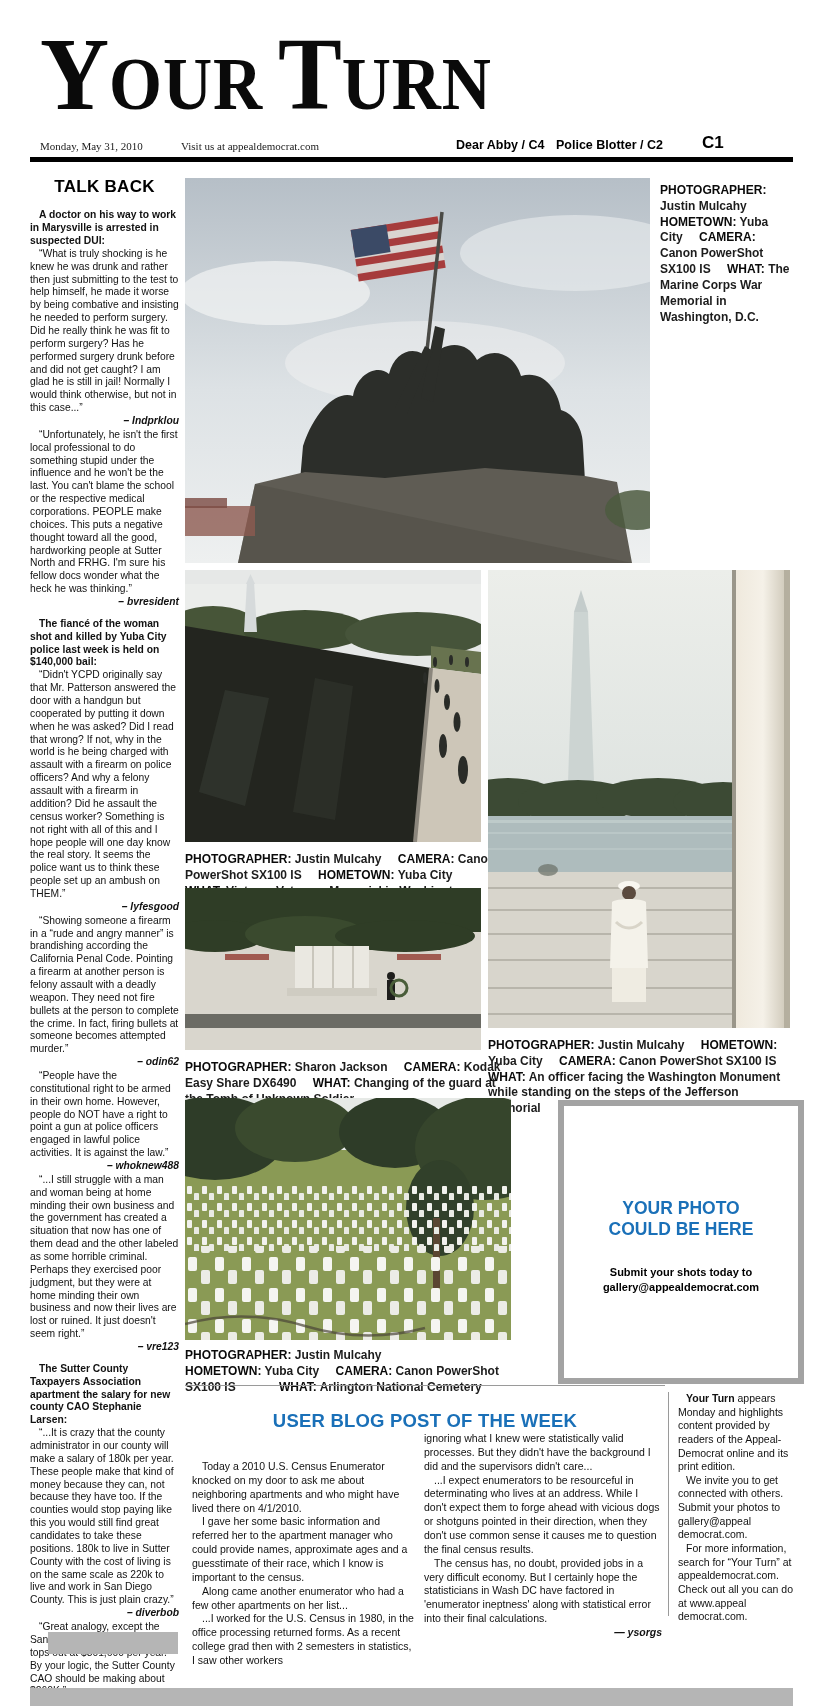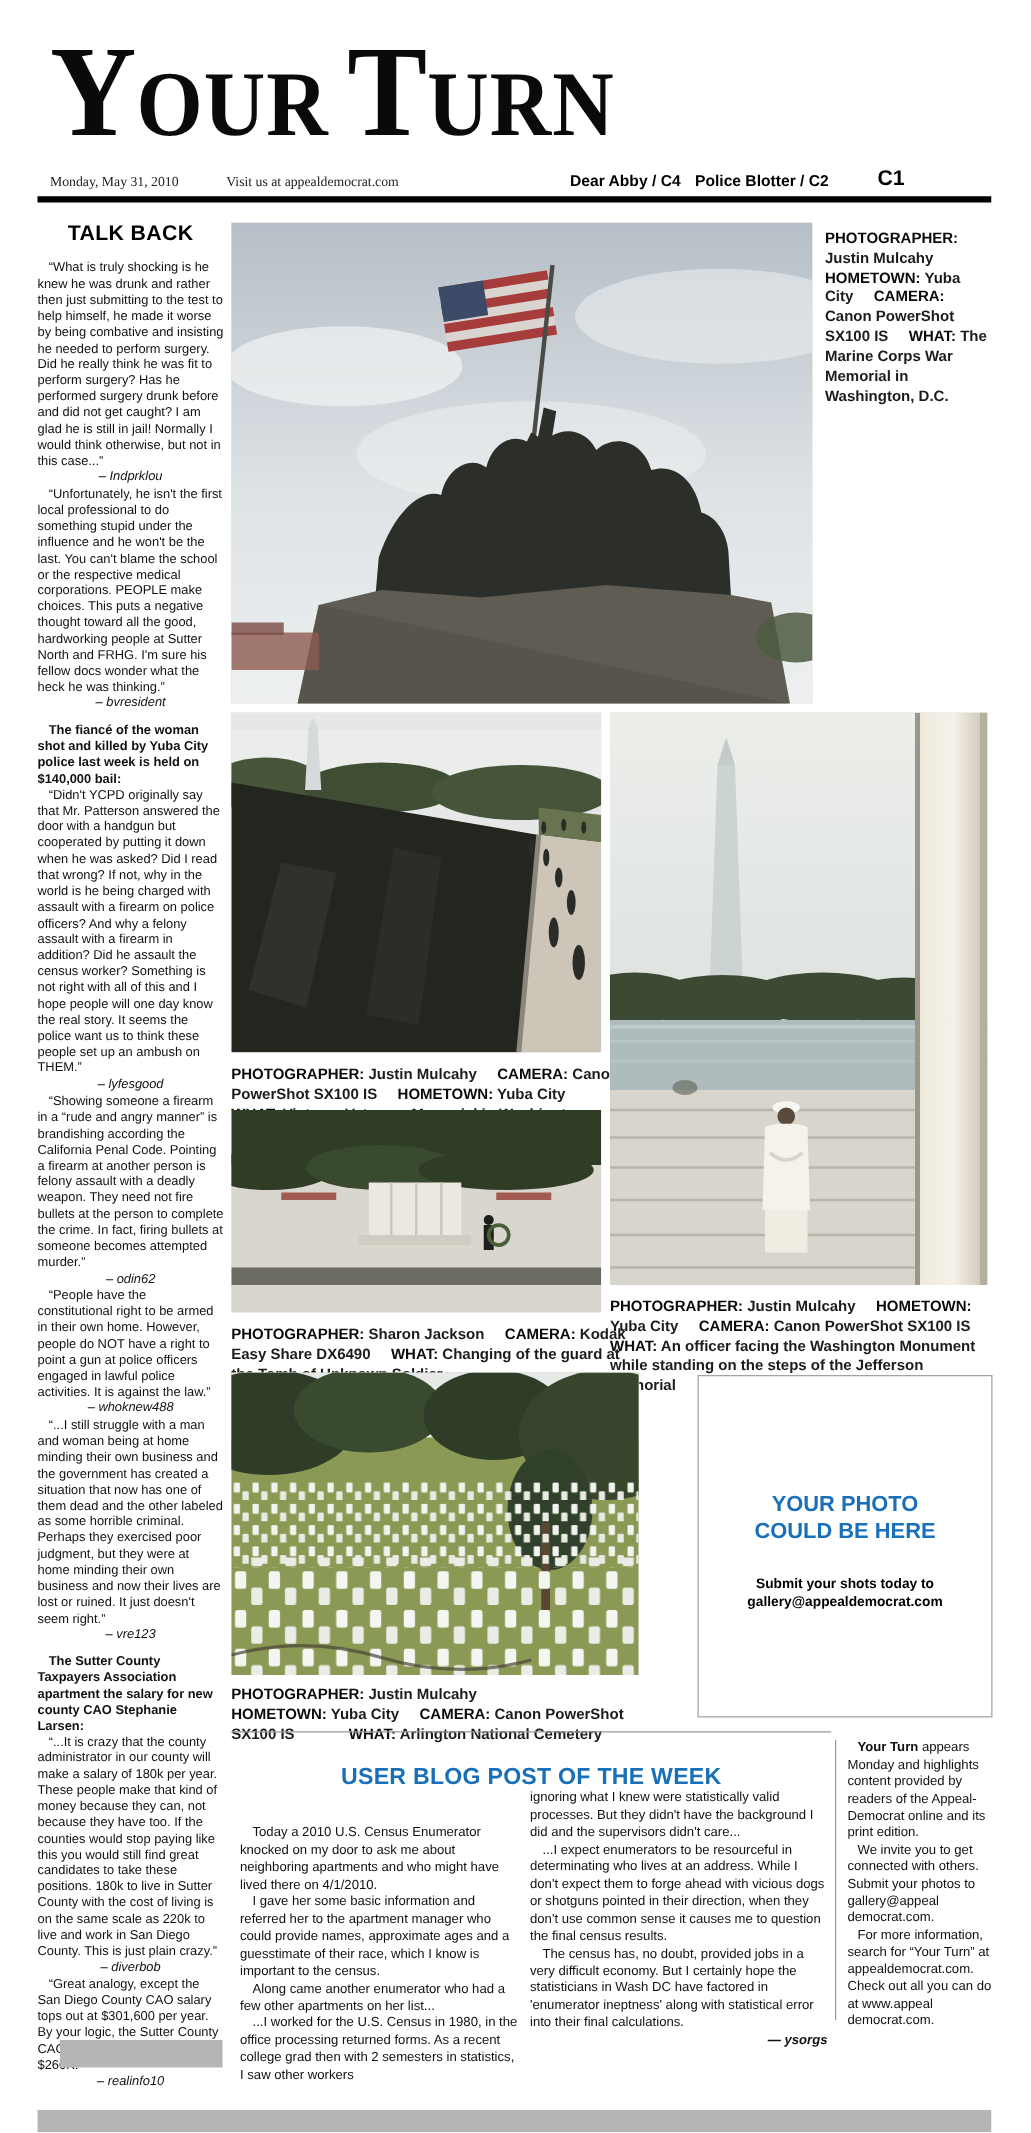--- a/index.html
+++ b/index.html
@@ -20,34 +20,34 @@
   .dl-serif{font-family:"Liberation Serif",serif;color:#222;}
   .dl-feature{font-weight:bold;font-size:12.5px;color:#000;}
   .dl-pagenum{font-weight:bold;font-size:17px;color:#000;}
   .thick-rule{position:absolute;left:30px;top:157px;width:763px;height:5px;background:#000;}
 
   
   .talkback{position:absolute;left:30px;top:176px;width:149px;font-size:10.3px;line-height:1.25;}
   .tb-head{color:#000000;font-weight:bold;font-size:17px;text-align:center;letter-spacing:.3px;margin:0 0 12px 0;}
   .tb-lead{font-weight:bold;margin:9px 0 0 0;text-indent:9px;}
   .tb-quote{margin:0;text-indent:9px;}
-  .tb-sig{margin:0 0 1px 0;text-align:center;font-weight:normal;font-style:italic;}
+  .tb-sig{margin:0 0 1px 0;text-align:right;font-weight:bold;font-style:italic;}
 
   
   .photo{position:absolute;overflow:hidden;background:#ddd;}
   .photo svg{display:block;width:100%;height:100%;}
 
   
   .cap{position:absolute;font-size:12px;line-height:1.32;font-weight:bold;color:#0a0a0a;}
   .cap .pair{margin-right:13px;}
   .cap .cl{font-weight:bold;}
   .cap .cv{font-weight:bold;color:#1c1c1c;}
 
   
-  .promo{position:absolute;left:558px;top:1100px;width:234px;height:272px;border:1px solid #a3a3a3;
+  .promo{position:absolute;left:558px;top:1100px;width:234px;height:272px;border:6px solid #a3a3a3;
          text-align:center;}
   .promo-head{margin-top:92px;color:#1a70b8;font-weight:bold;font-size:17.5px;line-height:1.18;}
   .promo-sub{margin-top:26px;font-weight:bold;font-size:11px;line-height:1.35;color:#000;}
 
   
   .blog-topline{position:absolute;left:185px;top:1385px;width:480px;height:1px;background:#9a9a9a;}
   .blog-head{position:absolute;left:185px;top:1395px;width:480px;text-align:center;
              color:#1a70b8;font-weight:bold;font-size:18.5px;letter-spacing:.2px;}
   .blog-from{position:absolute;left:192px;top:1426px;width:222px;font-weight:bold;font-size:10.5px;line-height:1.3;}
   .blog-col{position:absolute;font-size:10.5px;line-height:1.32;}
@@ -76,20 +76,21 @@
     <span class="abs dl-serif" style="left:40px;top:2px;">Monday, May 31, 2010</span>
     <span class="abs dl-serif" style="left:181px;top:2px;">Visit us at appealdemocrat.com</span>
     <span class="abs dl-feature" style="left:456px;top:0;"><span>Dear Abby /</span> <span>C4</span></span>
     <span class="abs dl-feature" style="left:556px;top:0;"><span>Police Blotter /</span> <span>C2</span></span>
     <span class="abs dl-pagenum" style="left:702px;top:-5px;">C1</span>
   </div>
   <div class="thick-rule"></div>
 
   <div class="talkback">
     <h2 class="tb-head">TALK BACK</h2>
+    <p class="tb-lead">A doctor on his way to work in Marysville is arrested in suspected DUI:</p>
     <p class="tb-quote">“What is truly shocking is he knew he was drunk and rather then just submitting to the test to help himself, he made it worse by being combative and insisting he needed to perform surgery. Did he really think he was fit to perform surgery? Has he performed surgery drunk before and did not get caught? I am glad he is still in jail! Normally I would think otherwise, but not in this case...”</p>
     <p class="tb-sig">– Indprklou</p>
     <p class="tb-quote">“Unfortunately, he isn't the first local professional to do something stupid under the influence and he won't be the last. You can't blame the school or the respective medical corporations. PEOPLE make choices. This puts a negative thought toward all the good, hardworking people at Sutter North and FRHG. I'm sure his fellow docs wonder what the heck he was thinking.”</p>
     <p class="tb-sig">– bvresident</p>
     <p class="tb-lead">The fiancé of the woman shot and killed by Yuba City police last week is held on $140,000 bail:</p>
     <p class="tb-quote">“Didn't YCPD originally say that Mr. Patterson answered the door with a handgun but cooperated by putting it down when he was asked? Did I read that wrong? If not, why in the world is he being charged with assault with a firearm on police officers? And why a felony assault with a firearm in addition? Did he assault the census worker? Something is not right with all of this and I hope people will one day know the real story. It seems the police want us to think these people set up an ambush on THEM.”</p>
     <p class="tb-sig">– lyfesgood</p>
     <p class="tb-quote">“Showing someone a firearm in a “rude and angry manner” is brandishing according the California Penal Code. Pointing a firearm at another person is felony assault with a deadly weapon. They need not fire bullets at the person to complete the crime. In fact, firing bullets at someone becomes attempted murder.”</p>
     <p class="tb-sig">– odin62</p>
     <p class="tb-quote">“People have the constitutional right to be armed in their own home. However, people do NOT have a right to point a gun at police officers engaged in lawful police activities. It is against the law.”</p>

